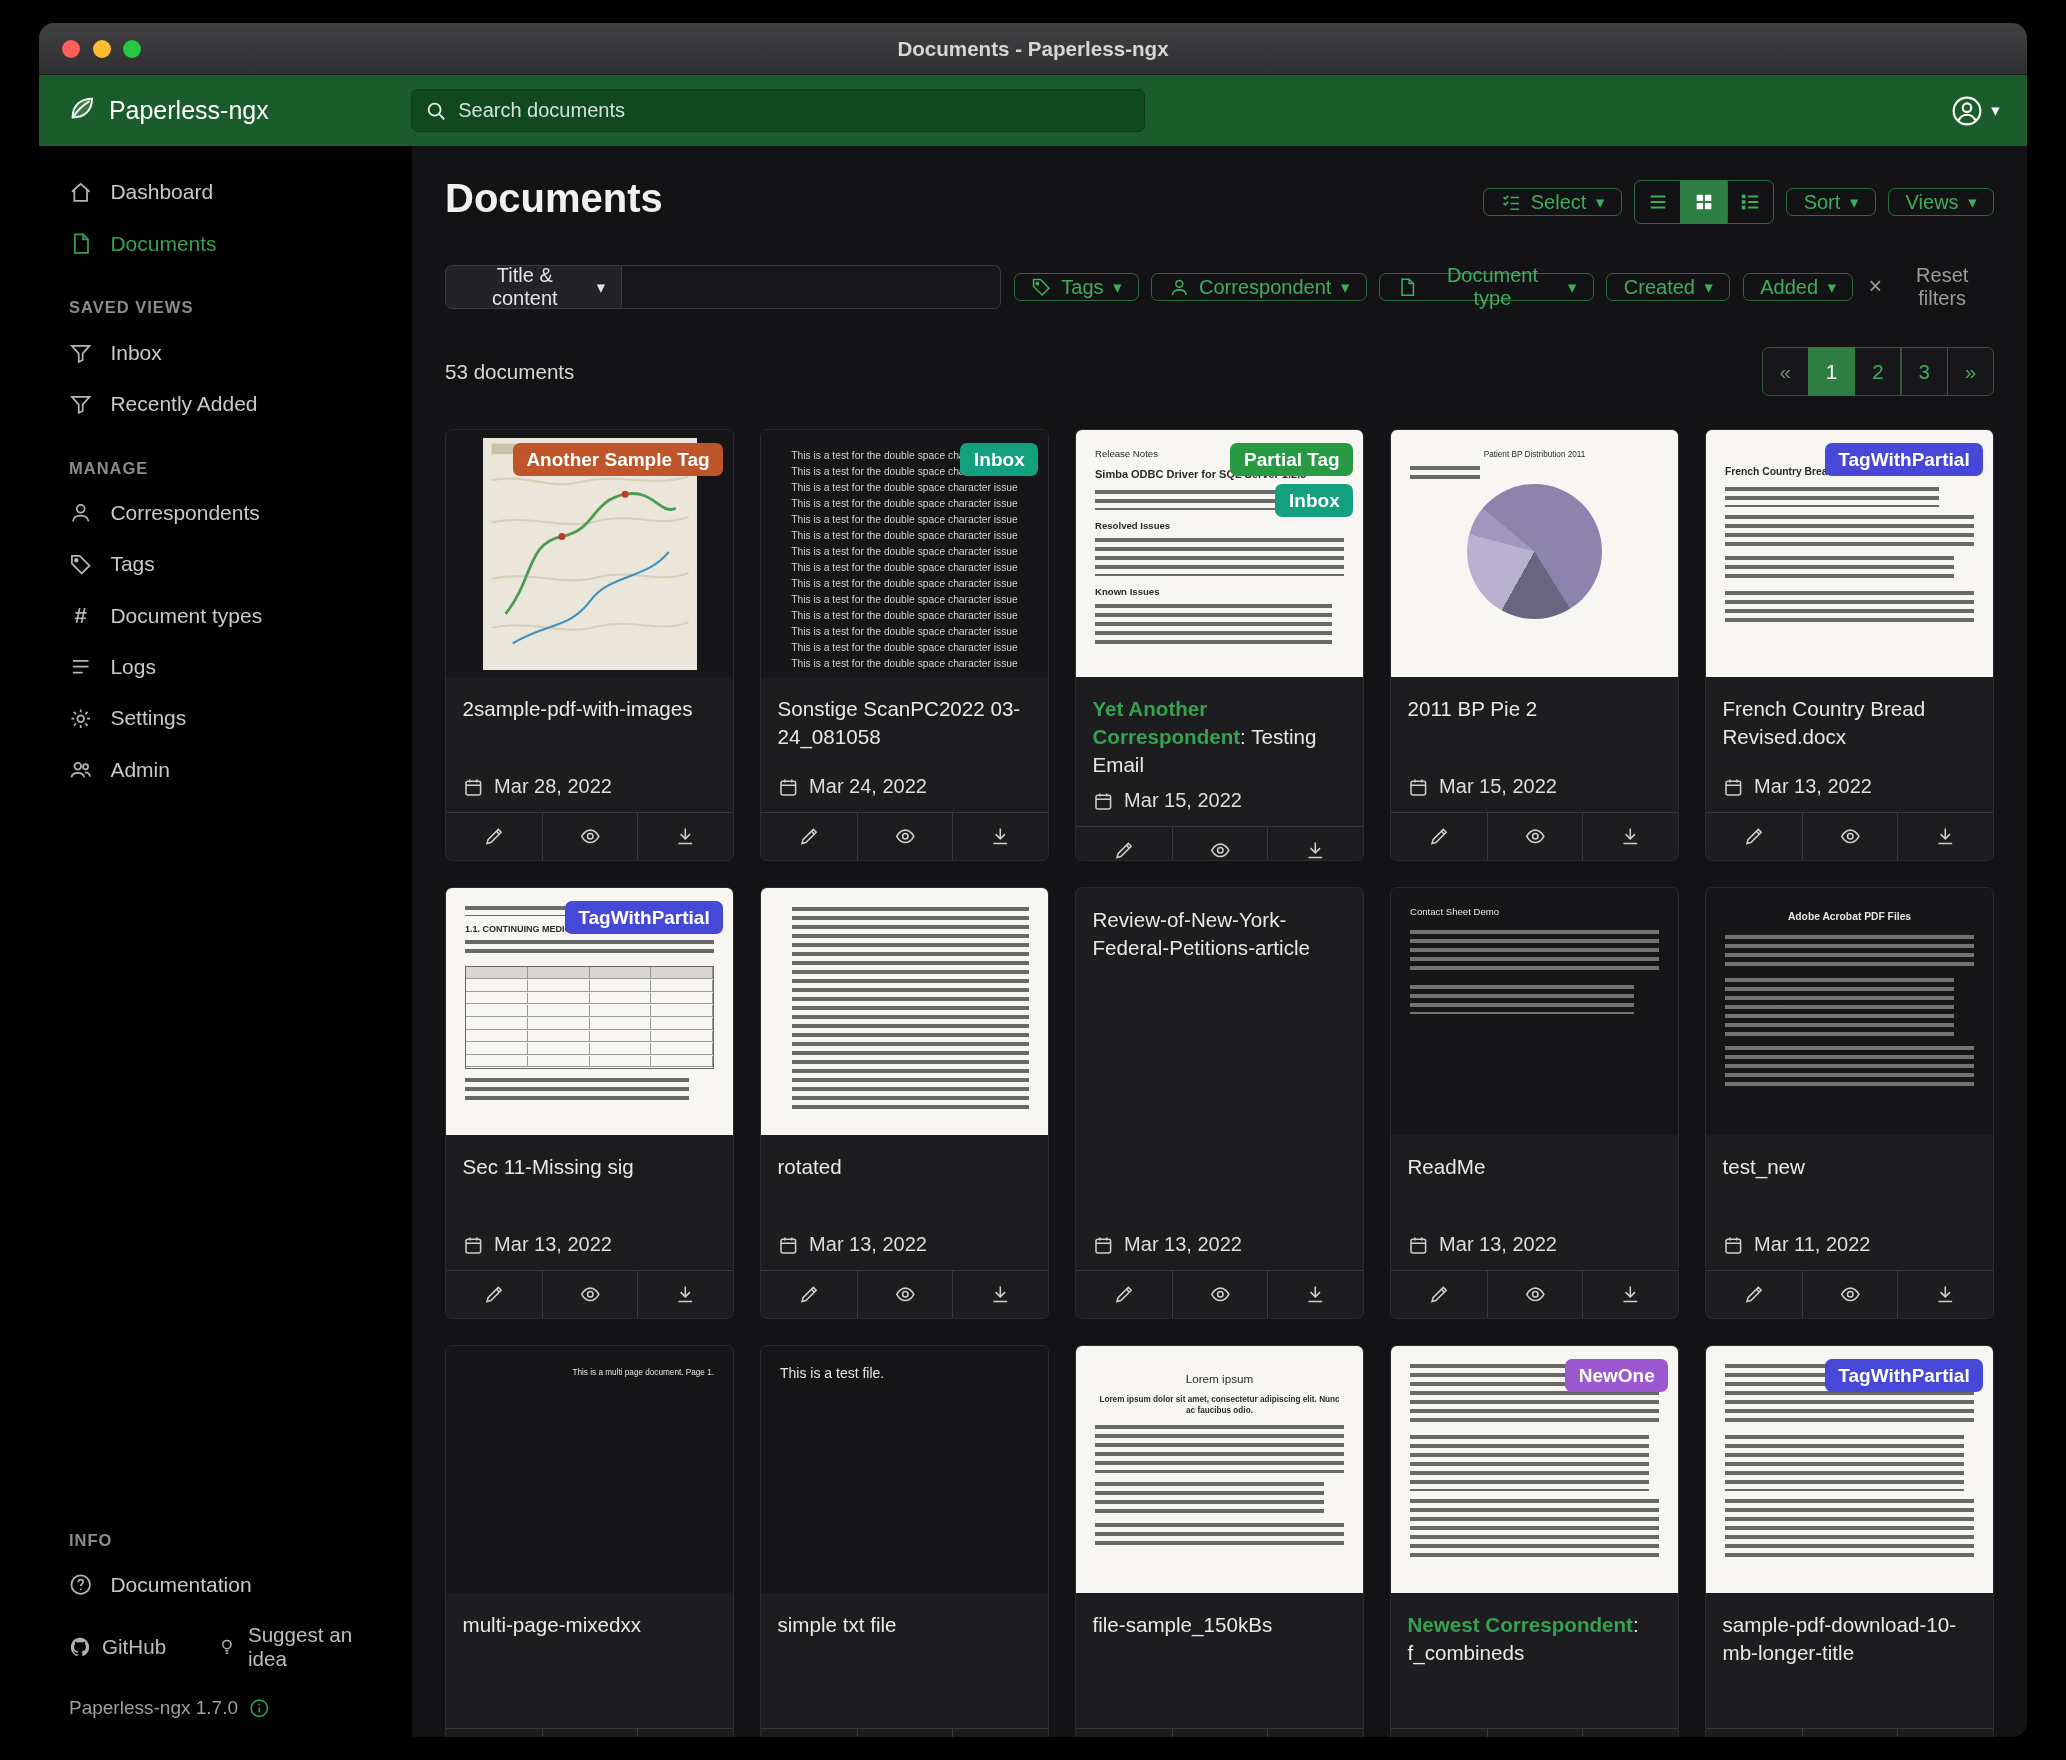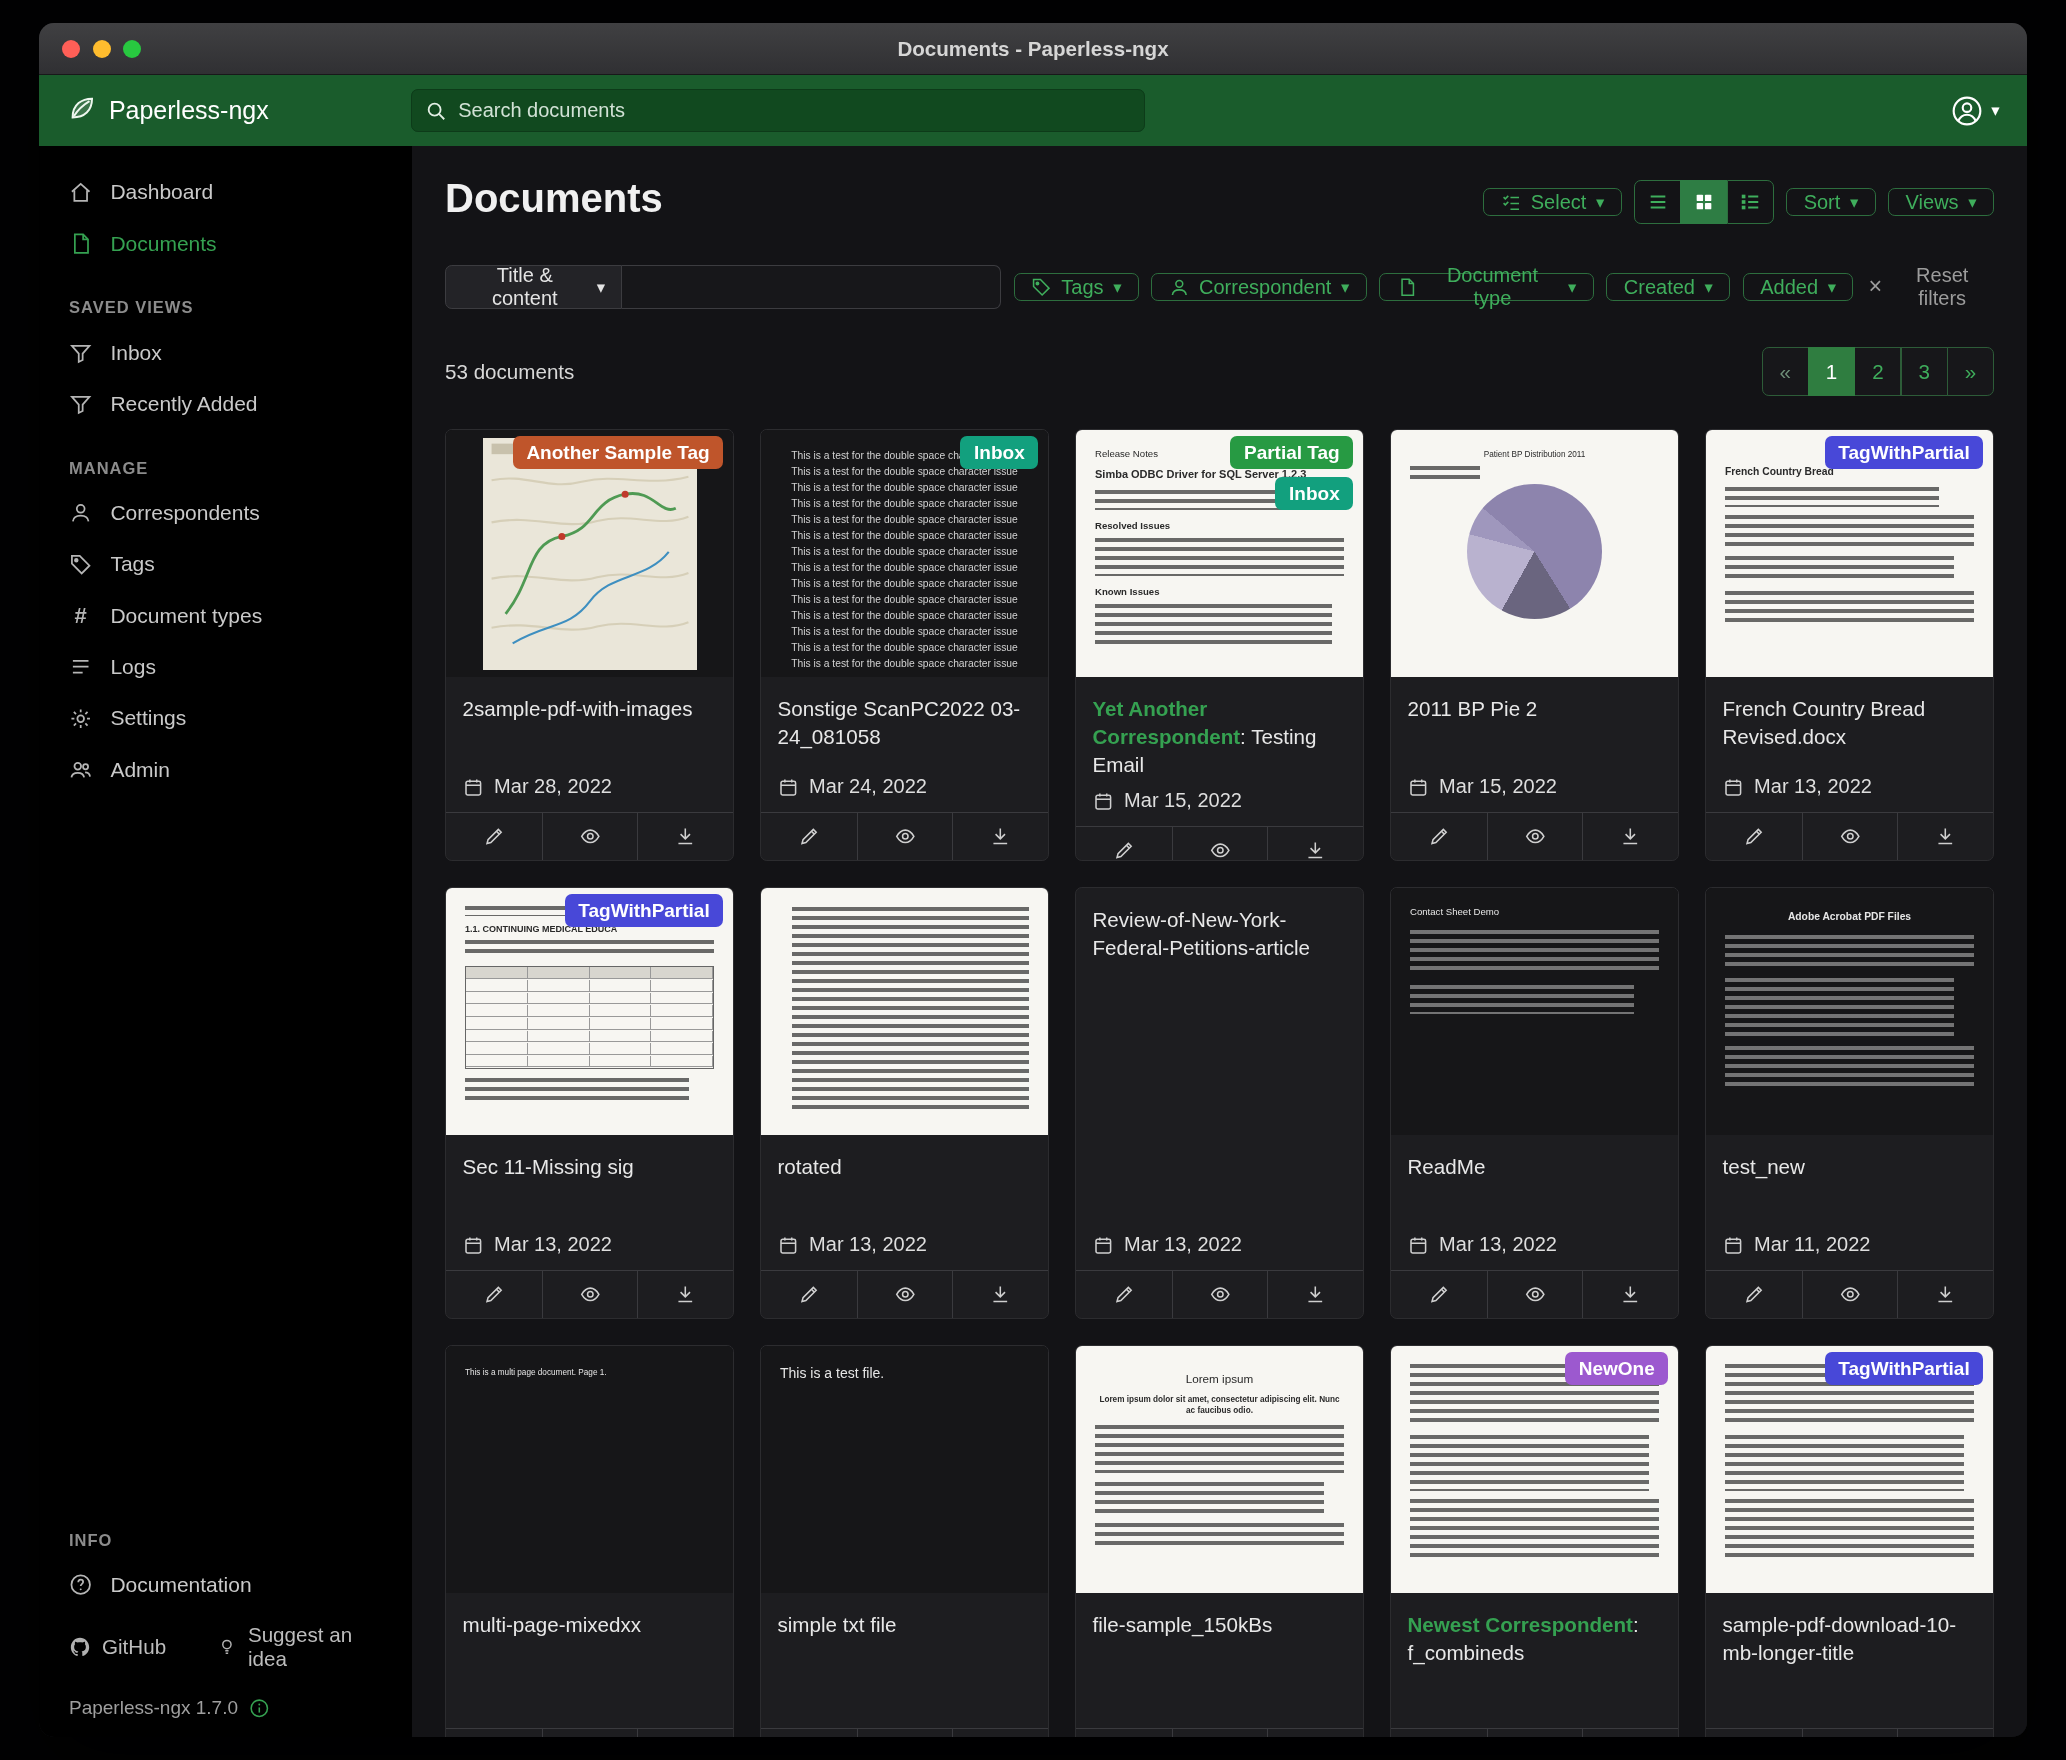--- a/index.html
+++ b/index.html
@@ -77,21 +77,21 @@
   .pg.active { background:#2f7d40; border-color:#2f7d40; color:#fff; position:relative; z-index:1; }
 
   
   .grid { margin-top:33px; flex:1; min-height:0; overflow:hidden; display:grid; grid-template-columns:repeat(5,1fr); grid-auto-rows:432px; gap:26px; align-content:start; }
   .card { background:#1d1d20; border:0.7px solid #2c2c2f; border-radius:6.9px; display:flex; flex-direction:column; overflow:hidden; cursor:pointer; }
   .thumb-area { height:247px; flex:0 0 auto; position:relative; overflow:hidden; background:#151517; }
   .thumb { position:absolute; inset:0; padding:18px 19px; overflow:hidden; }
   .t-light { background:#f7f6f2; color:#2a2a2a; }
   .t-dark { background:#161618; color:#e6e6e6; }
   .t-center { display:flex; align-items:center; justify-content:center; padding:6.9px; }
-  .tag-stack { position:absolute; top:6px; right:9.6px; display:flex; flex-direction:column; align-items:flex-end; gap:8.2px; z-index:3; }
+  .tag-stack { position:absolute; top:13px; right:9.6px; display:flex; flex-direction:column; align-items:flex-end; gap:8.2px; z-index:3; }
   .tag-badge { border-radius:6.9px; padding:5.5px 13.7px; font-size:19px; font-weight:700; color:#fff; white-space:nowrap; }
   .card-title { flex:1; padding:18px 16.5px 5.5px; color:#e8e8e8; font-size:20.6px; line-height:1.35; }
   .corr { color:#35a151; font-weight:700; }
   .card-date { display:flex; align-items:center; gap:11px; padding:5.5px 16.5px 13.7px; color:#dedede; font-size:20px; }
   .card-date svg { width:20.6px; height:20.6px; color:#cfcfcf; }
   .card-actions { flex:0 0 auto; display:grid; grid-template-columns:1fr 1fr 1fr; border-top:0.7px solid #3a3a3e; height:48px; }
   .act { background:transparent; border:none; border-left:0.7px solid #3a3a3e; color:#cfcfcf; display:flex; align-items:center; justify-content:center; cursor:pointer; }
   .act:first-child { border-left:none; }
   .act svg { width:20.6px; height:20.6px; }
 
@@ -806,21 +806,21 @@
                 <svg viewBox="0 0 24 24" fill="none" stroke="currentColor" stroke-width="1.8">
                   <path d="M12 3 V14.5 M6.5 9.5 L12 15 L17.5 9.5"></path>
                   <path d="M4 20.5 H20"></path>
                 </svg>
               </button>
             </div>
           </div>
           <div class="card">
             <div class="thumb-area">
               <div class="thumb t-dark">
-                <div style="font-size: 8.2px; line-height: 1.35; margin-top: 2.7px;">This is a multi page document. Page 1.</div>
+                <div style="font-size: 8.2px; line-height: 1.35; margin-top: 2.7px; text-align: right;">This is a multi page document. Page 1.</div>
               </div>
             </div>
             <div class="card-title">multi-page-mixedxx</div>
             <div class="card-actions">
               <button class="act"></button>
               <button class="act"></button>
               <button class="act"></button>
             </div>
           </div>
           <div class="card">

